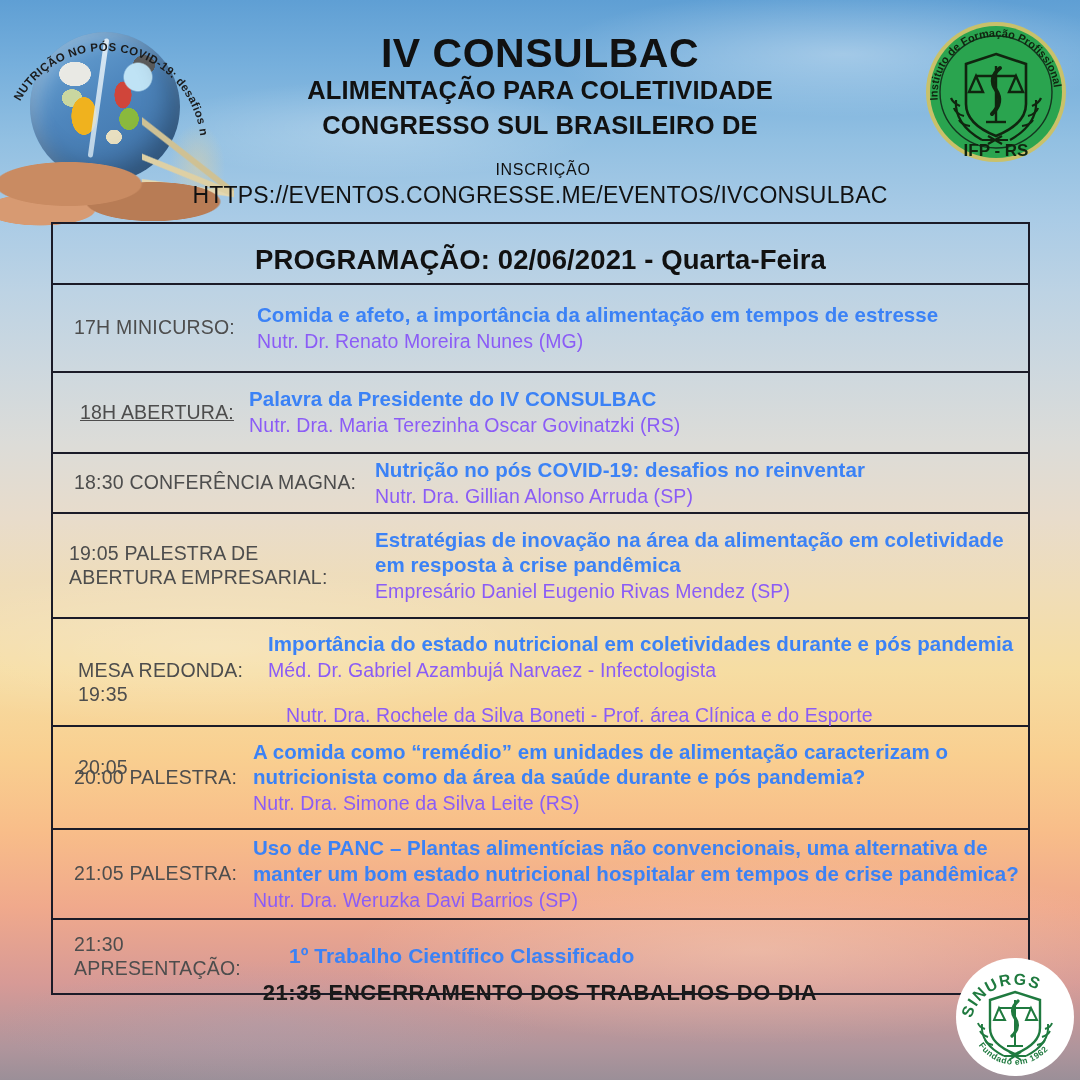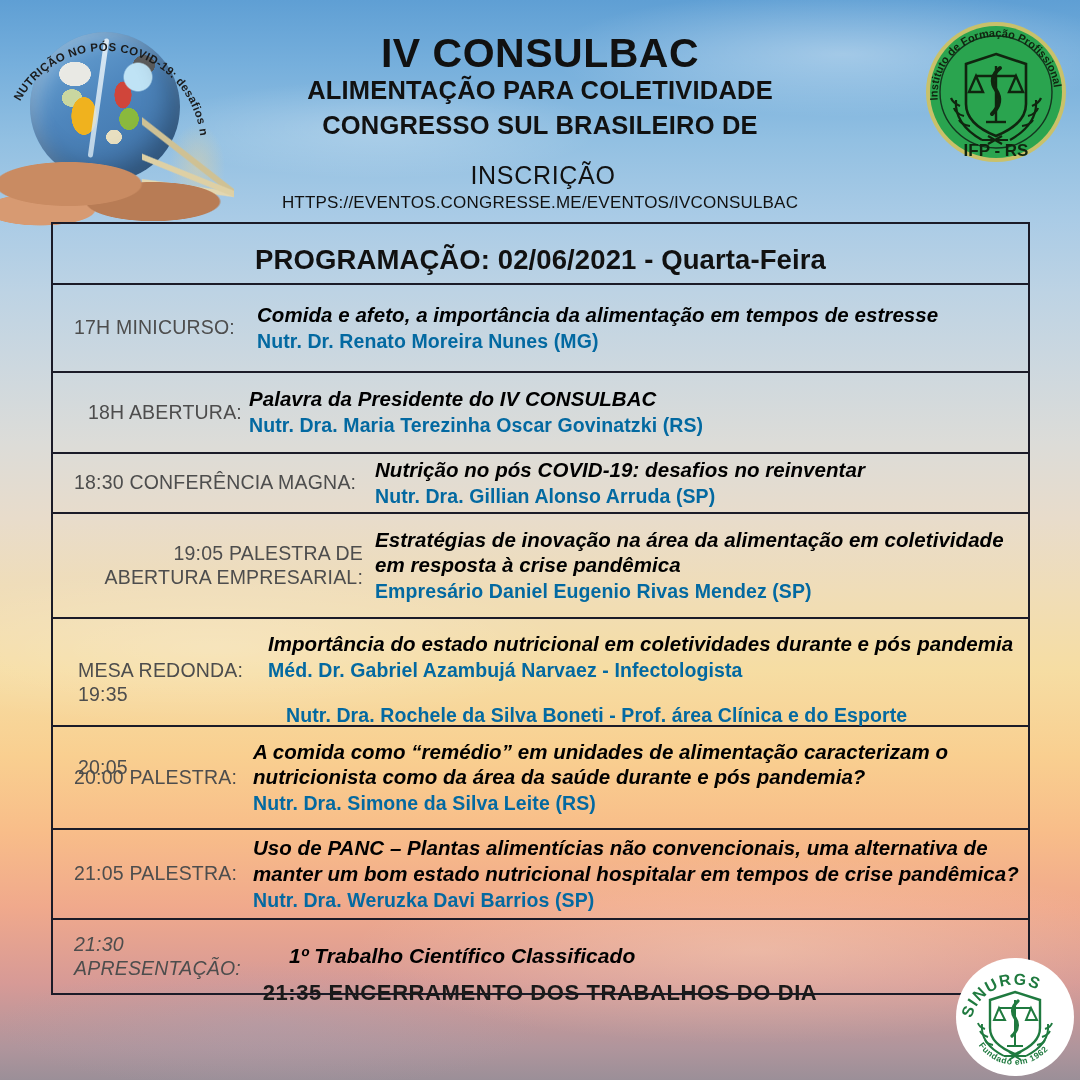--- a/index.html
+++ b/index.html
@@ -75,51 +75,51 @@
   }
 
   
   .ifp-logo{position:absolute;right:10px;top:18px;width:148px;height:148px;}
   .ifp-logo svg{display:block;}
 
   
   .header{position:absolute;left:0;right:0;top:32px;text-align:center;color:#111;}
   .title-main{font-size:41px;font-weight:800;letter-spacing:.5px;line-height:1.06;}
   .title-sub{font-size:25.5px;font-weight:800;letter-spacing:.2px;line-height:1.2;margin-top:4px;}
-  .insc-label{font-size:25px;font-weight:400;letter-spacing:.7px;margin-top:20px;padding-left:6px;}
-  .insc-url{font-size:17px;font-weight:400;letter-spacing:.2px;margin-top:3px;}
+  .insc-label{font-size:16px;font-weight:400;letter-spacing:.7px;margin-top:20px;padding-left:6px;}
+  .insc-url{font-size:23px;font-weight:400;letter-spacing:.2px;margin-top:3px;}
 
   
   .sched{
     position:absolute;left:51px;top:222px;width:979px;
     border:2px solid #1b1b28;border-bottom:none;box-sizing:border-box;
   }
   .srow{border-bottom:2px solid #1b1b28;display:flex;align-items:center;box-sizing:border-box;}
   .srow.head{justify-content:center;height:61px;}
   .head-title{font-size:27.5px;font-weight:700;color:#111;letter-spacing:.1px;margin-top:12px;}
 
   .tcell{
     color:#4d4d4d;font-size:19.5px;font-weight:400;letter-spacing:.2px;
     line-height:1.22;box-sizing:border-box;flex:none;white-space:pre-line;
   }
   .bcell{box-sizing:border-box;flex:1;}
-  .bt{color:#000000;font-weight:700;font-size:20.5px;line-height:1.26;letter-spacing:.05px;font-style:italic;}
-  .bs{color:#0369a1;font-weight:700;font-size:19.5px;line-height:1.3;letter-spacing:.1px;margin-top:1px;}
+  .bt{color:#3b82f6;font-weight:700;font-size:20.5px;line-height:1.26;letter-spacing:.05px;}
+  .bs{color:#8b5cf6;font-weight:400;font-size:19.5px;line-height:1.3;letter-spacing:.1px;margin-top:1px;}
   .bs.gap{margin-top:20px;}
 
   .r1{height:88px;}   .r1 .tcell{width:196px;padding-left:21px;}   .r1 .bcell{padding-left:8px;}
-  .r2{height:81px;}   .r2 .tcell{width:196px;padding-left:35px;}   .r2 .bcell{padding-left:0px;}
+  .r2{height:81px;}   .r2 .tcell{width:196px;padding-left:27px;text-decoration:underline;}   .r2 .bcell{padding-left:0px;}
   .r3{height:60px;}   .r3 .tcell{width:310px;padding-left:21px;}   .r3 .bcell{padding-left:12px;}
-  .r4{height:105px;}  .r4 .tcell{width:310px;padding-left:16px;text-align:right;}   .r4 .bcell{padding-left:12px;}
+  .r4{height:105px;}  .r4 .tcell{width:310px;padding-left:16px;}   .r4 .bcell{padding-left:12px;}
   .r5{height:108px;}  .r5 .tcell{width:215px;padding-left:25px;}   .r5 .bcell{padding-left:0px;}
   .r5 .tcell{align-self:flex-start;padding-top:16px;}
   .r5 .bcell{align-self:flex-start;padding-top:12px;}
   .r6{height:103px;}  .r6 .tcell{width:200px;padding-left:21px;}   .r6 .bcell{padding-left:0px;}
   .r7{height:90px;}   .r7 .tcell{width:200px;padding-left:21px;}   .r7 .bcell{padding-left:0px;}
-  .r8{height:75px;}   .r8 .tcell{width:236px;padding-left:21px;font-style:italic;}   .r8 .bcell{padding-left:0px;}
+  .r8{height:75px;}   .r8 .tcell{width:236px;padding-left:21px;}   .r8 .bcell{padding-left:0px;}
   .r8 .bt{font-size:21px;}
 
   .closing{
     position:absolute;left:0;right:0;top:980px;text-align:center;
     font-size:22px;font-weight:700;color:#1a1a1a;letter-spacing:.6px;
   }
 
   
   .sinurgs{position:absolute;right:4px;bottom:2px;width:122px;height:122px;}
 </style>

